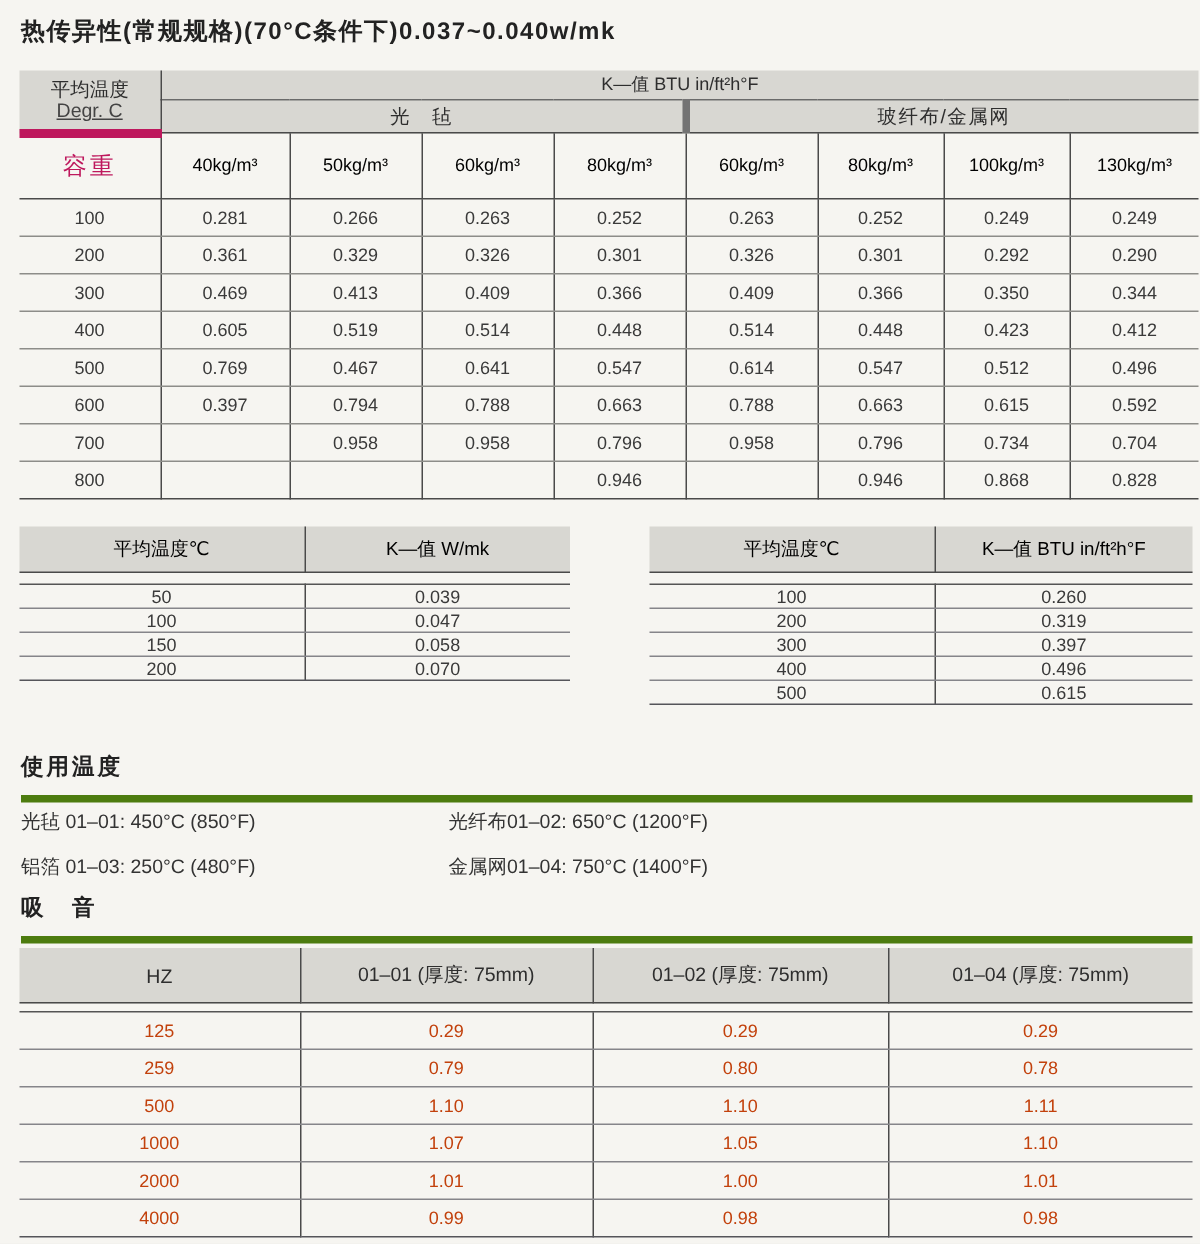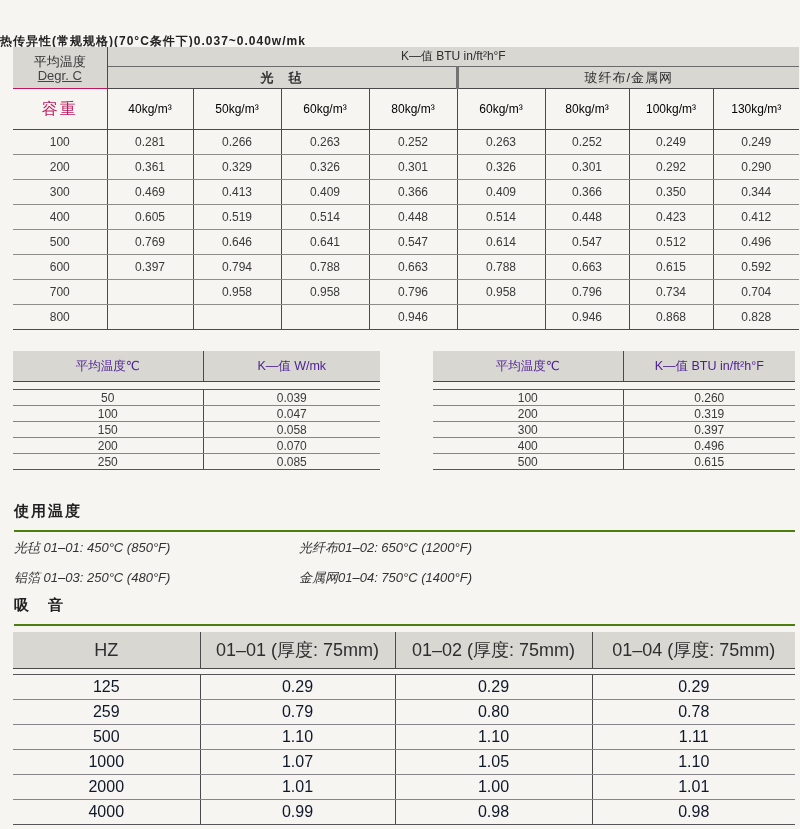--- a/index.html
+++ b/index.html
@@ -9,90 +9,89 @@
     background:#e9e8e4;
   }
   #page{
     position:relative;
     width:800px;height:829px;
     background:#f6f5f1;
     overflow:hidden;
   }
   
   .doc-title{
-    position:absolute;left:0;top:11px;
-    font-size:12px;font-weight:bold;color:#222;
+    position:absolute;left:14px;top:11px;
+    font-size:16px;font-weight:bold;color:#222;
     letter-spacing:1px;
-    margin-top:22px;
   }
   
   table{border-collapse:collapse;table-layout:fixed;}
   th,td{text-align:center;vertical-align:middle;padding:0;}
   
   .main-wrap{position:absolute;left:13px;top:47px;}
   .main{width:786px;}
   .main thead th{
     background:#d8d7d2;font-weight:normal;color:#2e2e2e;
   }
   .main .corner{border-right:1px solid #4a4a4a;}
   .corner-l1{font-size:13px;line-height:15px;}
   .corner-l2{font-size:13px;line-height:13px;color:#444;text-decoration:underline;}
   .main .kspan{height:19px;font-size:12px;border-bottom:1px solid #6a6a6a;}
   .main .grp{height:21px;font-size:13px;letter-spacing:1px;border-bottom:1px solid #4a4a4a;}
-  .main .g1{border-right:3px solid #737373;font-weight:bold;}
-  .main .corner{border-bottom:1px solid #be185d;}
+  .main .g1{border-right:5px solid #737373;}
+  .main .corner{border-bottom:6px solid #be185d;}
   .main .density-row th,.main .density-row td{
     height:40px;font-size:12px;color:#000000;
     border-bottom:1px solid #4a4a4a;border-right:1px solid #4a4a4a;
     background:transparent;font-weight:normal;
   }
   .main .density-row .rz{font-size:16px;letter-spacing:2px;color:#be185d;}
   .main .density-row td:last-child,.main tbody td:last-child{border-right:none;}
   .main tbody td{
     height:24px;font-size:12px;color:#3a3a3a;
     border-right:1px solid #4a4a4a;border-bottom:1px solid #8d8d89;
   }
   .main tbody tr:last-child td{border-bottom:1px solid #4a4a4a;}
   
   .sub{position:absolute;}
   .sub table{width:100%;}
   .sub th{
     background:#d8d7d2;height:30px;font-weight:normal;font-size:12.5px;
-    border-bottom:1px solid #4a4a4a;color:#4c1d95;
+    border-bottom:1px solid #4a4a4a;color:#000000;
   }
   .sub th.first,.sub td.first{border-right:1px solid #4a4a4a;}
   .sub .spacer td{height:7px;border:none;border-bottom:1px solid #555;}
   .sub tbody td{height:15px;font-size:12px;border-bottom:1px solid #85858a;color:#3a3a3a;}
   .sub tbody tr:last-child td{border-bottom:1px solid #55555a;}
   #sub-left{left:13px;top:351px;width:367px;}
   #sub-right{left:433px;top:351px;width:362px;}
   
   .section-head{
     position:absolute;left:14px;
     font-size:15px;font-weight:bold;color:#222;letter-spacing:2px;
-    width:781px;padding-bottom:9px;border-bottom:2px solid #4d7c0f;
+    width:781px;padding-bottom:9px;border-bottom:5px solid #4d7c0f;
   }
   #usage-head{top:502px;}
   #absorb-head{top:596px;}
   
   .usage-grid{
     position:absolute;left:14px;top:538px;
     display:grid;grid-template-columns:285px auto;
-    row-gap:10px;font-size:13px;color:#333;line-height:20px;font-style:italic;
+    row-gap:10px;font-size:13px;color:#333;line-height:20px;
   }
   
   #absorb{position:absolute;left:13px;top:632px;width:782px;}
   #absorb table{width:100%;}
   #absorb th{
-    background:#d8d7d2;height:36px;font-weight:normal;font-size:18px;
+    background:#d8d7d2;height:36px;font-weight:normal;font-size:13px;
     border-bottom:1px solid #4a4a4a;color:#2e2e2e;
   }
   #absorb th.div,#absorb td.div{border-right:1px solid #4a4a4a;}
   #absorb .spacer td{height:5px;border:none;border-bottom:1px solid #555;}
-  #absorb tbody td{height:24px;font-size:16px;border-bottom:1px solid #85858a;color:#0f172a;}
+  #absorb tbody td{height:24px;font-size:12px;border-bottom:1px solid #85858a;color:#c2410c;}
   #absorb tbody tr:last-child td{border-bottom:1px solid #55555a;}
 </style>
 </head>
 <body>
 
 <div id="page">
 
   <div class="doc-title">热传异性(常规规格)(70°C条件下)0.037~0.040w/mk</div>
 
   <div class="main-wrap">
@@ -173,21 +172,21 @@
             <td>0.514</td>
             <td>0.448</td>
             <td>0.514</td>
             <td>0.448</td>
             <td>0.423</td>
             <td>0.412</td>
           </tr>
           <tr>
             <td>500</td>
             <td>0.769</td>
-            <td>0.646</td>
+            <td>0.467</td>
             <td>0.641</td>
             <td>0.547</td>
             <td>0.614</td>
             <td>0.547</td>
             <td>0.512</td>
             <td>0.496</td>
           </tr>
           <tr>
             <td>600</td>
             <td>0.397</td>
@@ -249,24 +248,20 @@
             <td class="first">100</td>
             <td>0.047</td>
           </tr>
           <tr>
             <td class="first">150</td>
             <td>0.058</td>
           </tr>
           <tr>
             <td class="first">200</td>
             <td>0.070</td>
-          </tr>
-          <tr>
-            <td class="first">250</td>
-            <td>0.085</td>
           </tr>
         </tbody>
     </table>
   </div>
 
   <div class="sub" id="sub-right">
     <table>
       <colgroup>
           <col style="width:190px">
           <col style="width:172px">

